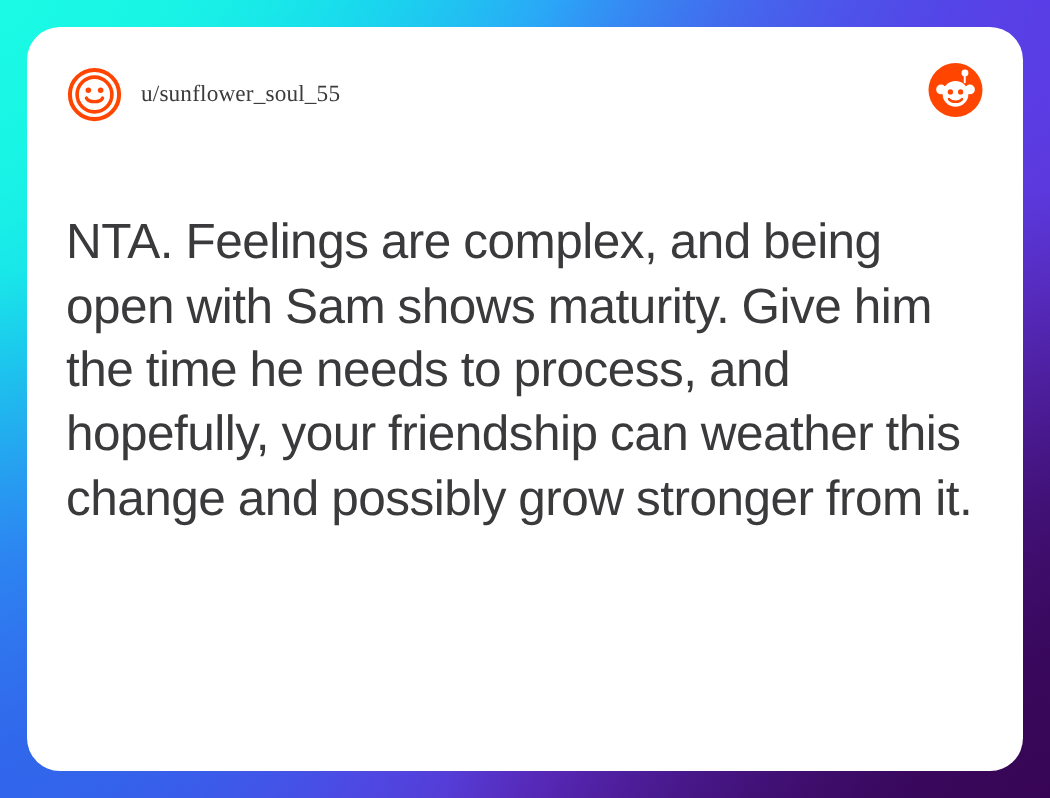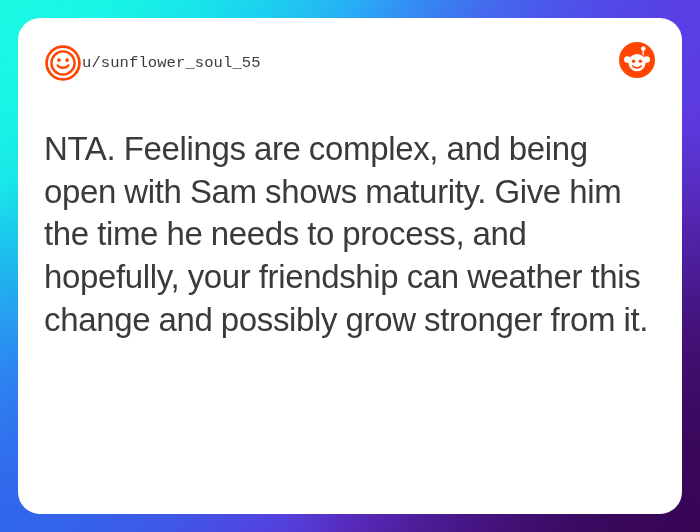--- a/index.html
+++ b/index.html
@@ -68,39 +68,39 @@
   }
 
   .avatar {
     width: 38px;
     height: 38px;
     flex: 0 0 38px;
     display: block;
   }
 
   .username {
-    margin-left: 0;
+    margin-left: 12px;
     font-size: 15.5px;
     color: #3c3c3e;
     letter-spacing: 0.1px;
-    font-family: Liberation Mono, monospace;
+    font-family: Liberation Serif, serif;
     white-space: nowrap;
   }
 
   .brand-logo {
     position: absolute;
     right: 0px;
     top: 1px;
     width: 38px;
     height: 38px;
     display: block;
   }
 
   .post-body {
-    margin-top: 42px;
+    margin-top: 54px;
     font-size: 33px;
     line-height: 1.295;
     color: #3a3a3c;
     letter-spacing: -0.35px;
     font-family: "Liberation Sans", sans-serif;
     word-spacing: -0.5px;
     max-width: 615px;
   }
 </style>
 </head>

